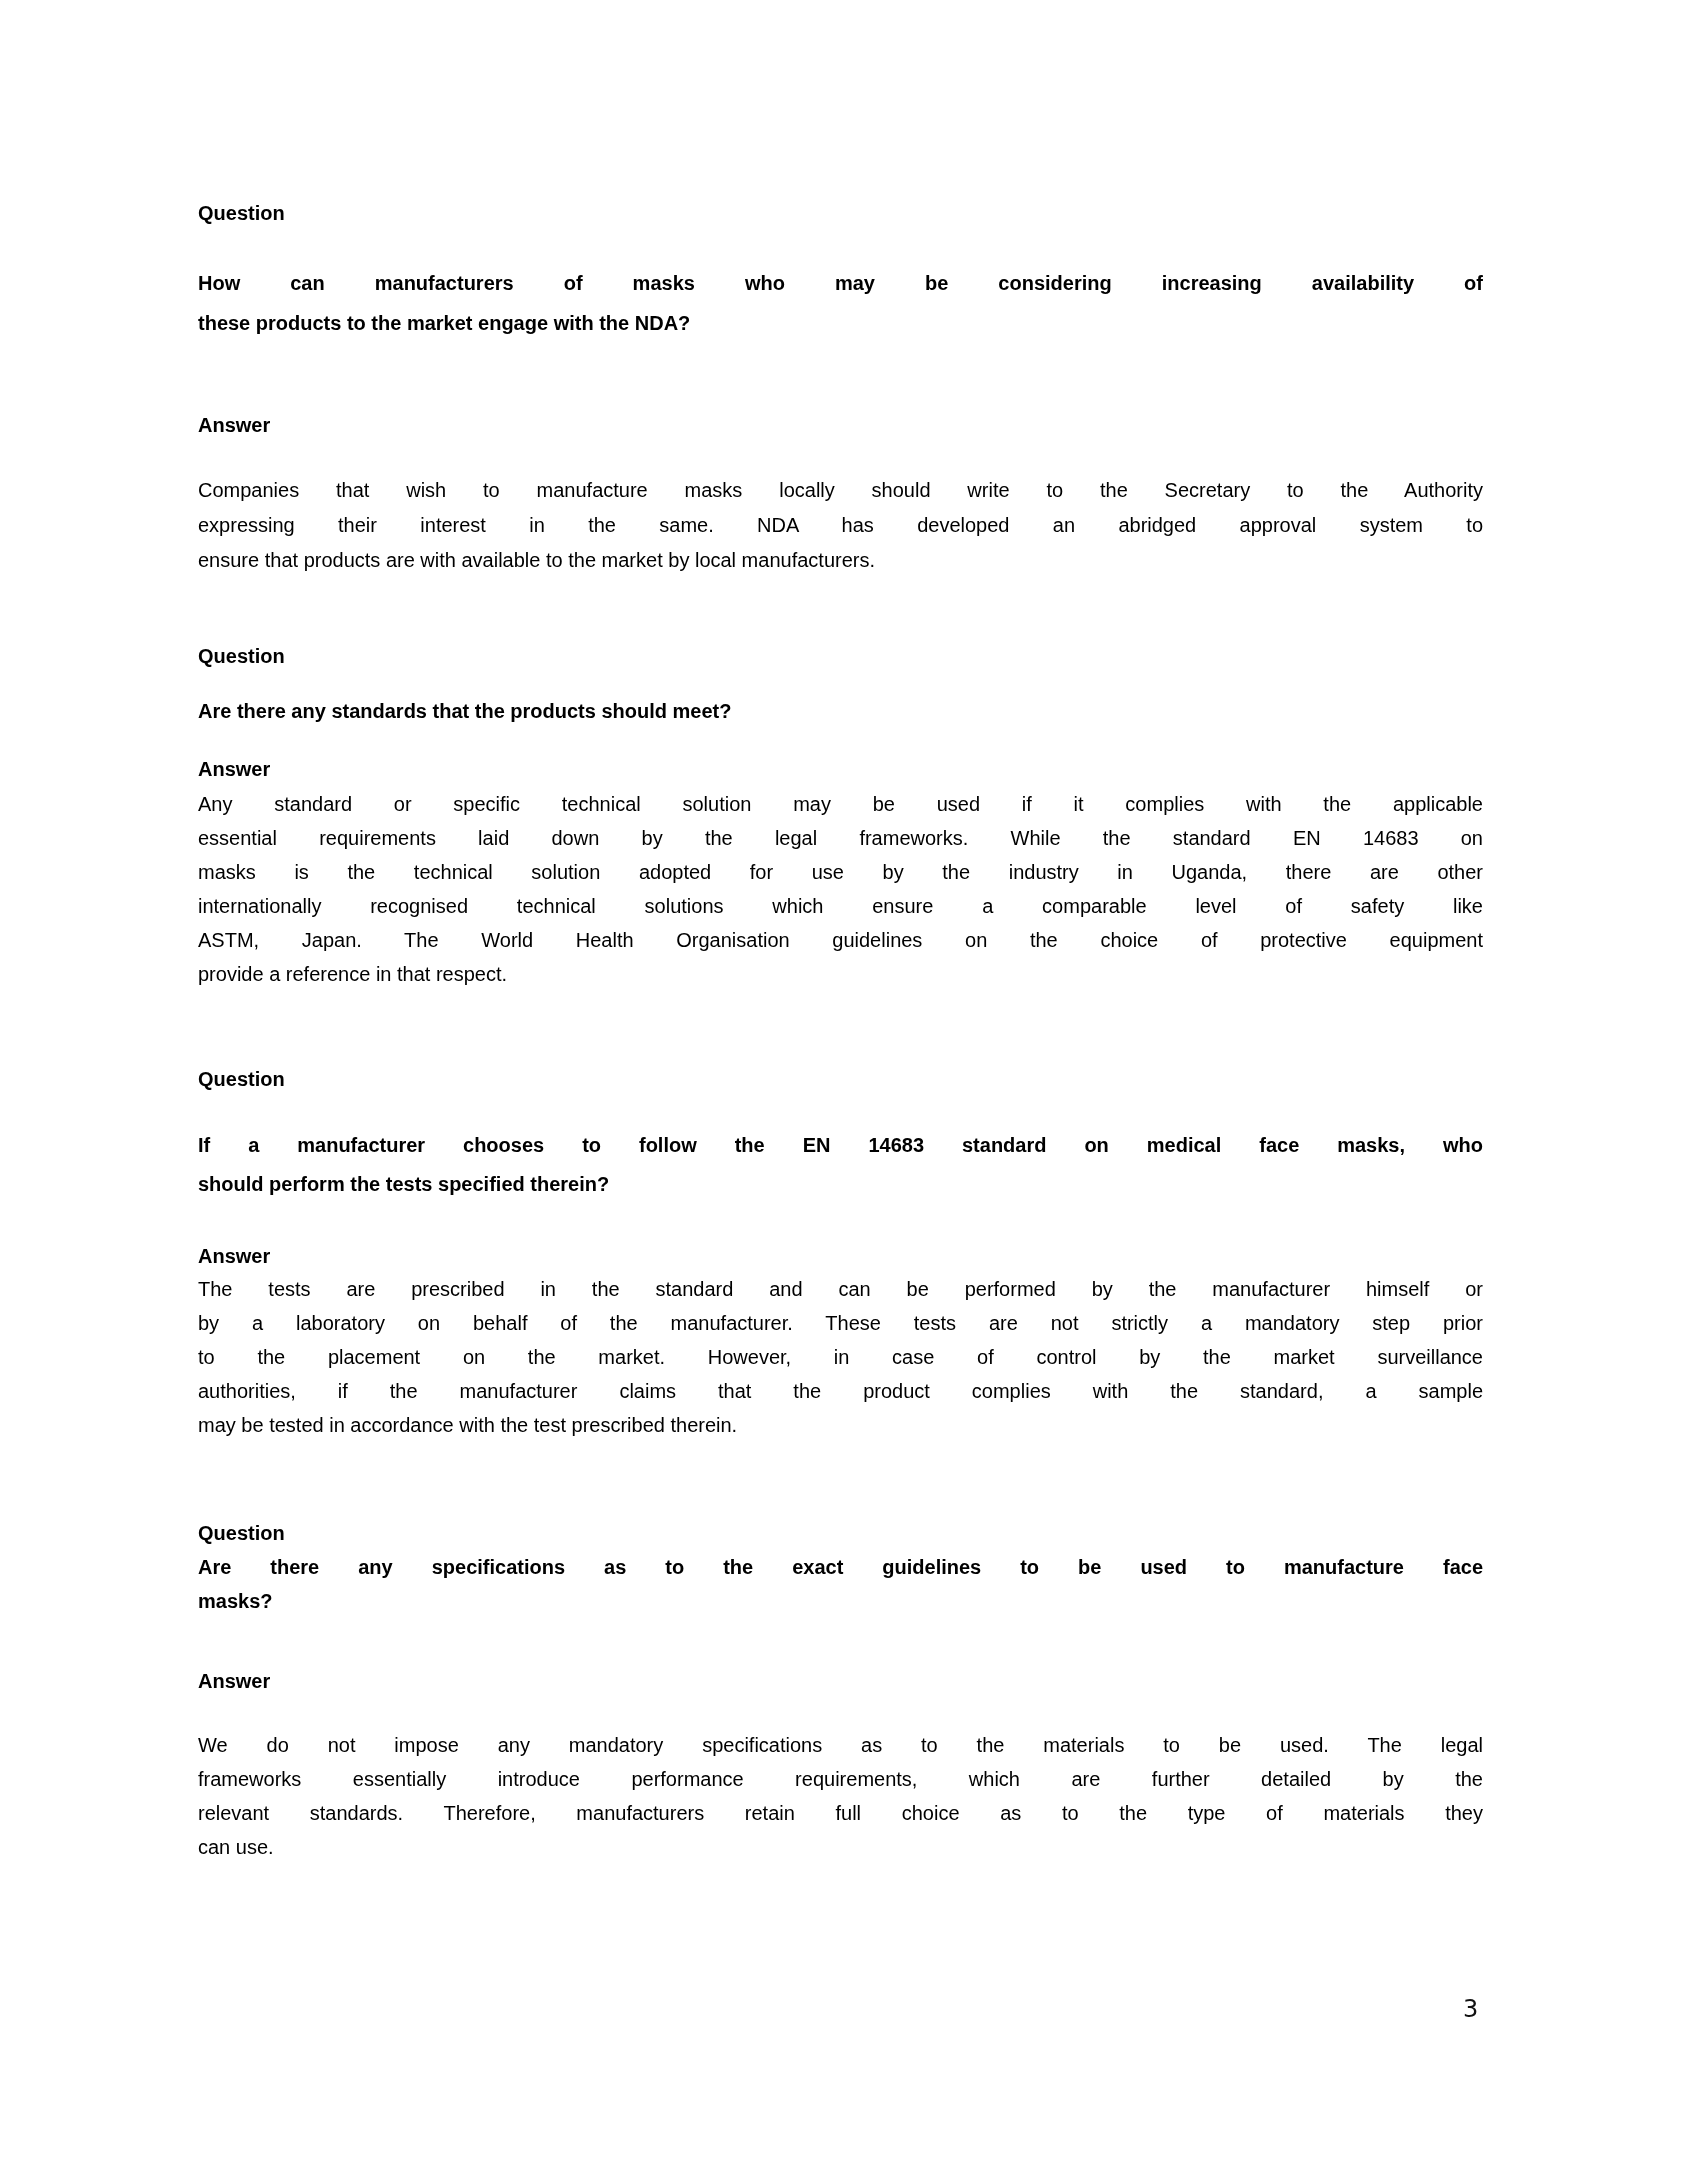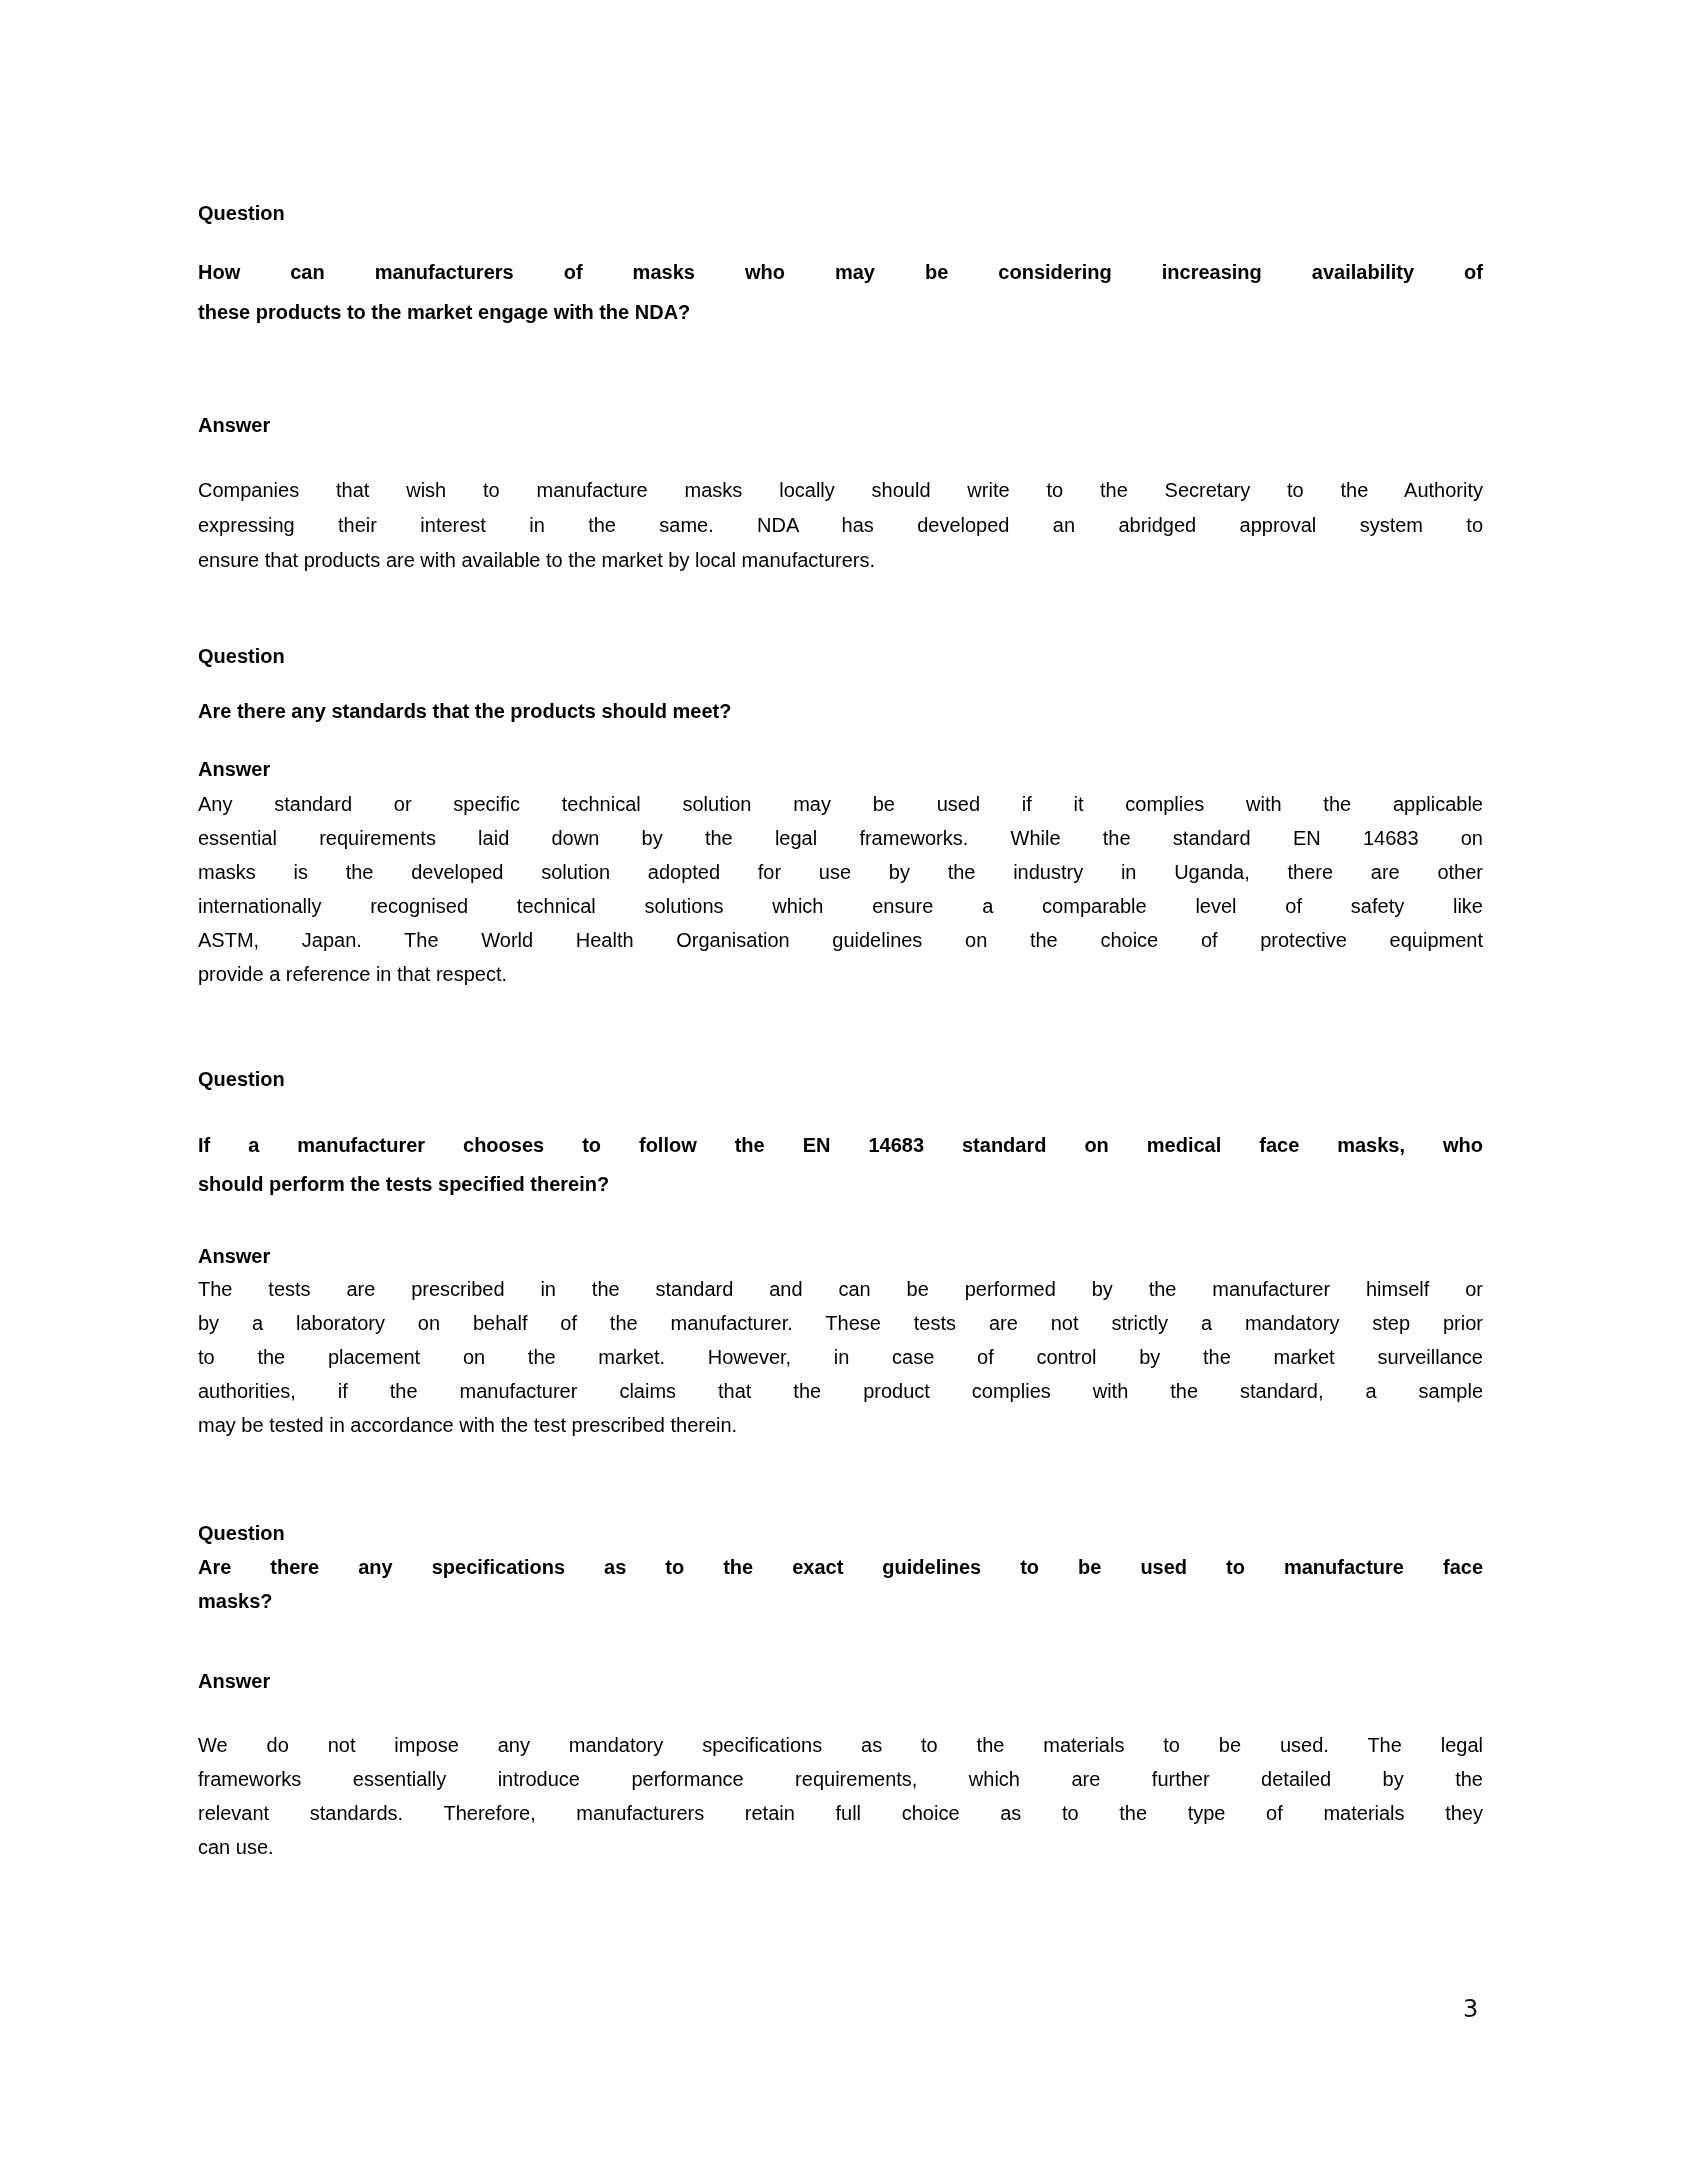--- a/index.html
+++ b/index.html
@@ -10,40 +10,40 @@
   .line { display:block; white-space:nowrap; text-align:justify; text-align-last:justify; height:inherit; }
   .line.last { text-align-last:left; }
   .q .line { font-weight:bold; }
   .pagenum { position:absolute; left:1463px; top:1994px; font-size:24px; line-height:30px;
              font-family:"DejaVu Sans", sans-serif; color:#111; }
 </style>
 </head>
 <body>
 
 <div class="blk lbl" style="top:196px">Question</div>
-<div class="blk q" style="top:252px; line-height:40px; height:40px">
+<div class="blk q" style="top:263px; line-height:40px; height:40px">
   <span class="line">How can manufacturers of masks who may be considering increasing availability of</span>
   <span class="line last">these products to the market engage with the NDA?</span>
 </div>
 <div class="blk lbl" style="top:408px">Answer</div>
 <div class="blk" style="top:473px; line-height:35px; height:35px">
   <span class="line">Companies that wish to manufacture masks locally should write to the Secretary to the Authority</span>
   <span class="line">expressing their interest in the same. NDA has developed an abridged approval system to</span>
   <span class="line last">ensure that products are with available to the market by local manufacturers.</span>
 </div>
 
 <div class="blk lbl" style="top:639px">Question</div>
 <div class="blk q" style="top:694px; line-height:35px; height:35px">
   <span class="line last">Are there any standards that the products should meet?</span>
 </div>
 <div class="blk lbl" style="top:752px">Answer</div>
 <div class="blk" style="top:787px; line-height:34px; height:34px">
   <span class="line">Any standard or specific technical solution may be used if it complies with the applicable</span>
   <span class="line">essential requirements laid down by the legal frameworks. While the standard EN 14683 on</span>
-  <span class="line">masks is the developed solution adopted for use by the industry in Uganda, there are other</span>
+  <span class="line">masks is the technical solution adopted for use by the industry in Uganda, there are other</span>
   <span class="line">internationally recognised technical solutions which ensure a comparable level of safety like</span>
   <span class="line">ASTM, Japan. The World Health Organisation guidelines on the choice of protective equipment</span>
   <span class="line last">provide a reference in that respect.</span>
 </div>
 
 <div class="blk lbl" style="top:1062px">Question</div>
 <div class="blk q" style="top:1126px; line-height:39px; height:39px">
   <span class="line">If a manufacturer chooses to follow the EN 14683 standard on medical face masks, who</span>
   <span class="line last">should perform the tests specified therein?</span>
 </div>

